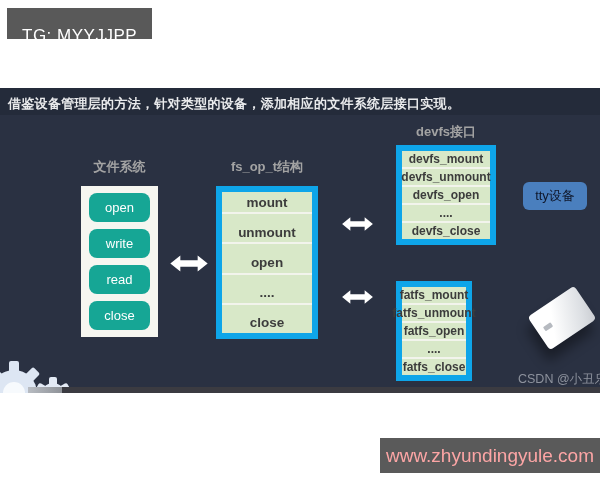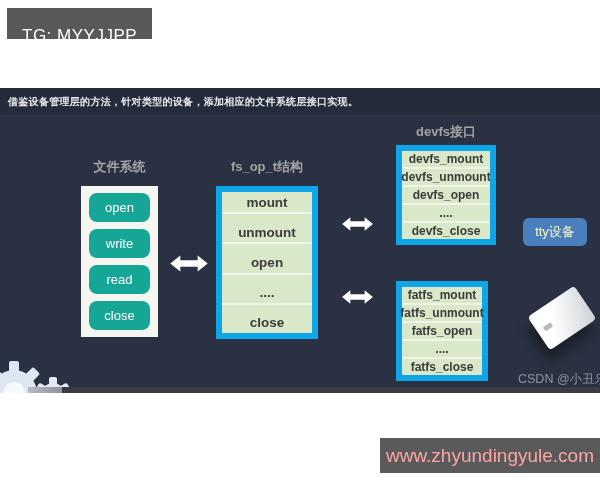--- a/index.html
+++ b/index.html
@@ -13,50 +13,50 @@
 
   .site-badge { position: absolute; right: 0; top: 438px; width: 220px; height: 35px;
                 background: #5a5a5a; color: #fca5a5; font-size: 19px;
                 display: flex; align-items: center; justify-content: center; }
 
   .panel { position: absolute; left: 0; top: 88px; width: 600px; height: 305px;
            background: #2a3142; overflow: hidden; }
   .panel-band { position: absolute; left: 0; top: 0; width: 100%; height: 27px;
                 background: #242b3a; }
   .panel-title { position: absolute; left: 8px; top: 7px; right: 24px;
-                 color: #e9eaec; font-size: 10px; font-weight: 600; letter-spacing: .3px; }
+                 color: #e9eaec; font-size: 13px; font-weight: 600; letter-spacing: .3px; }
 
   .col-heading { position: absolute; color: #a3a3a3; font-size: 13px; font-weight: bold;
                  text-align: center; }
   .h-fs    { left: 81px;  width: 77px;  top: 70px; }
   .h-op    { left: 206px; width: 122px; top: 70px; }
   .h-devfs { left: 396px; width: 100px; top: 35px; }
   .h-fatfs { left: 396px; width: 100px; top: 168px; }
 
   .fs-panel { position: absolute; left: 81px; top: 98px; width: 77px; height: 151px;
               background: #f6f6f0; display: flex; flex-direction: column;
               padding: 7px 8px; gap: 7px; }
   .fs-btn { flex: 1; background: #16a695; border-radius: 8px; color: #fff;
             font-size: 13px; display: flex; align-items: center; justify-content: center;
             border: none; }
 
   .rows-panel { position: absolute; background: #d8e8c8; border: 6px solid #0ea5e9;
                 display: flex; flex-direction: column; font-weight: bold; }
   .op-panel    { left: 216px; top: 98px;  width: 102px; height: 153px; gap: 8px; }
   .devfs-panel { left: 396px; top: 57px;  width: 100px; height: 100px; }
-  .fatfs-panel { left: 396px; top: 193px; width: 92px; height: 100px; }
+  .fatfs-panel { left: 396px; top: 193px; width: 76px; height: 100px; }
   .row { flex: 1; display: flex; align-items: center; justify-content: center;
          color: #3c3c3c; border-bottom: 2px solid #f2f4ec; }
   .row:last-child { border-bottom: none; }
   .op-panel .row { font-size: 13.5px; }
   .devfs-panel .row, .fatfs-panel .row { font-size: 12px; }
 
   .tty-btn { position: absolute; left: 523px; top: 94px; width: 64px; height: 28px;
-             background: #4a7fbe; border-radius: 6px; color: #fef9c3; font-size: 13px;
-             display: flex; align-items: center; justify-content: center; border: none; margin-top: 36px; }
+             background: #4a7fbe; border-radius: 6px; color: #0f172a; font-size: 13px;
+             display: flex; align-items: center; justify-content: center; border: none; }
 
   .arrow { position: absolute; fill: #ffffff; }
   .a1 { left: 169px; top: 166px; width: 40px; height: 19px; }
   .a2 { left: 341px; top: 128px; width: 33px; height: 16px; }
   .a3 { left: 341px; top: 201px; width: 33px; height: 16px; }
 
   .disk { position: absolute; left: 534px; top: 210px; width: 56px; height: 40px;
           background: linear-gradient(115deg, #ffffff 35%, #dcdfe3 80%, #c9ccd1);
           border-radius: 4px; transform: rotate(-34deg);
           box-shadow: -8px 9px 12px rgba(0,0,0,.38); }

